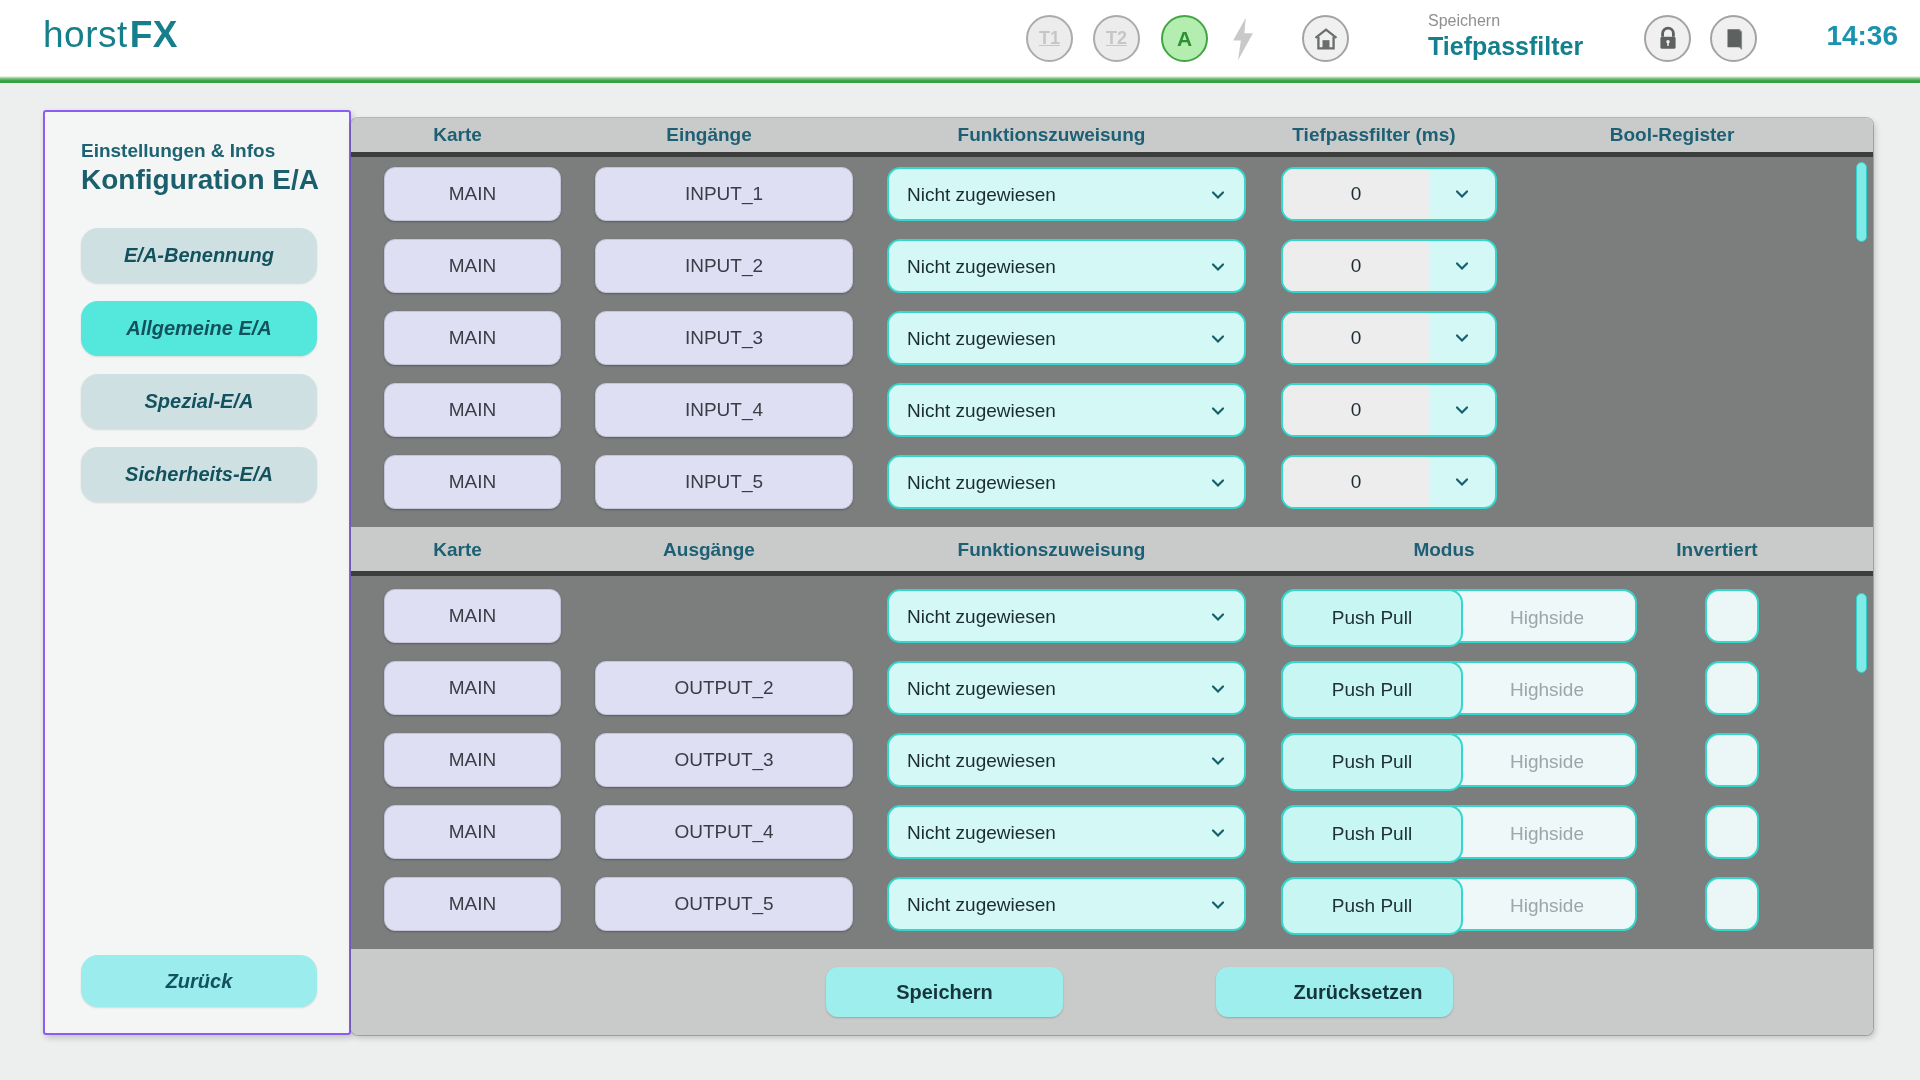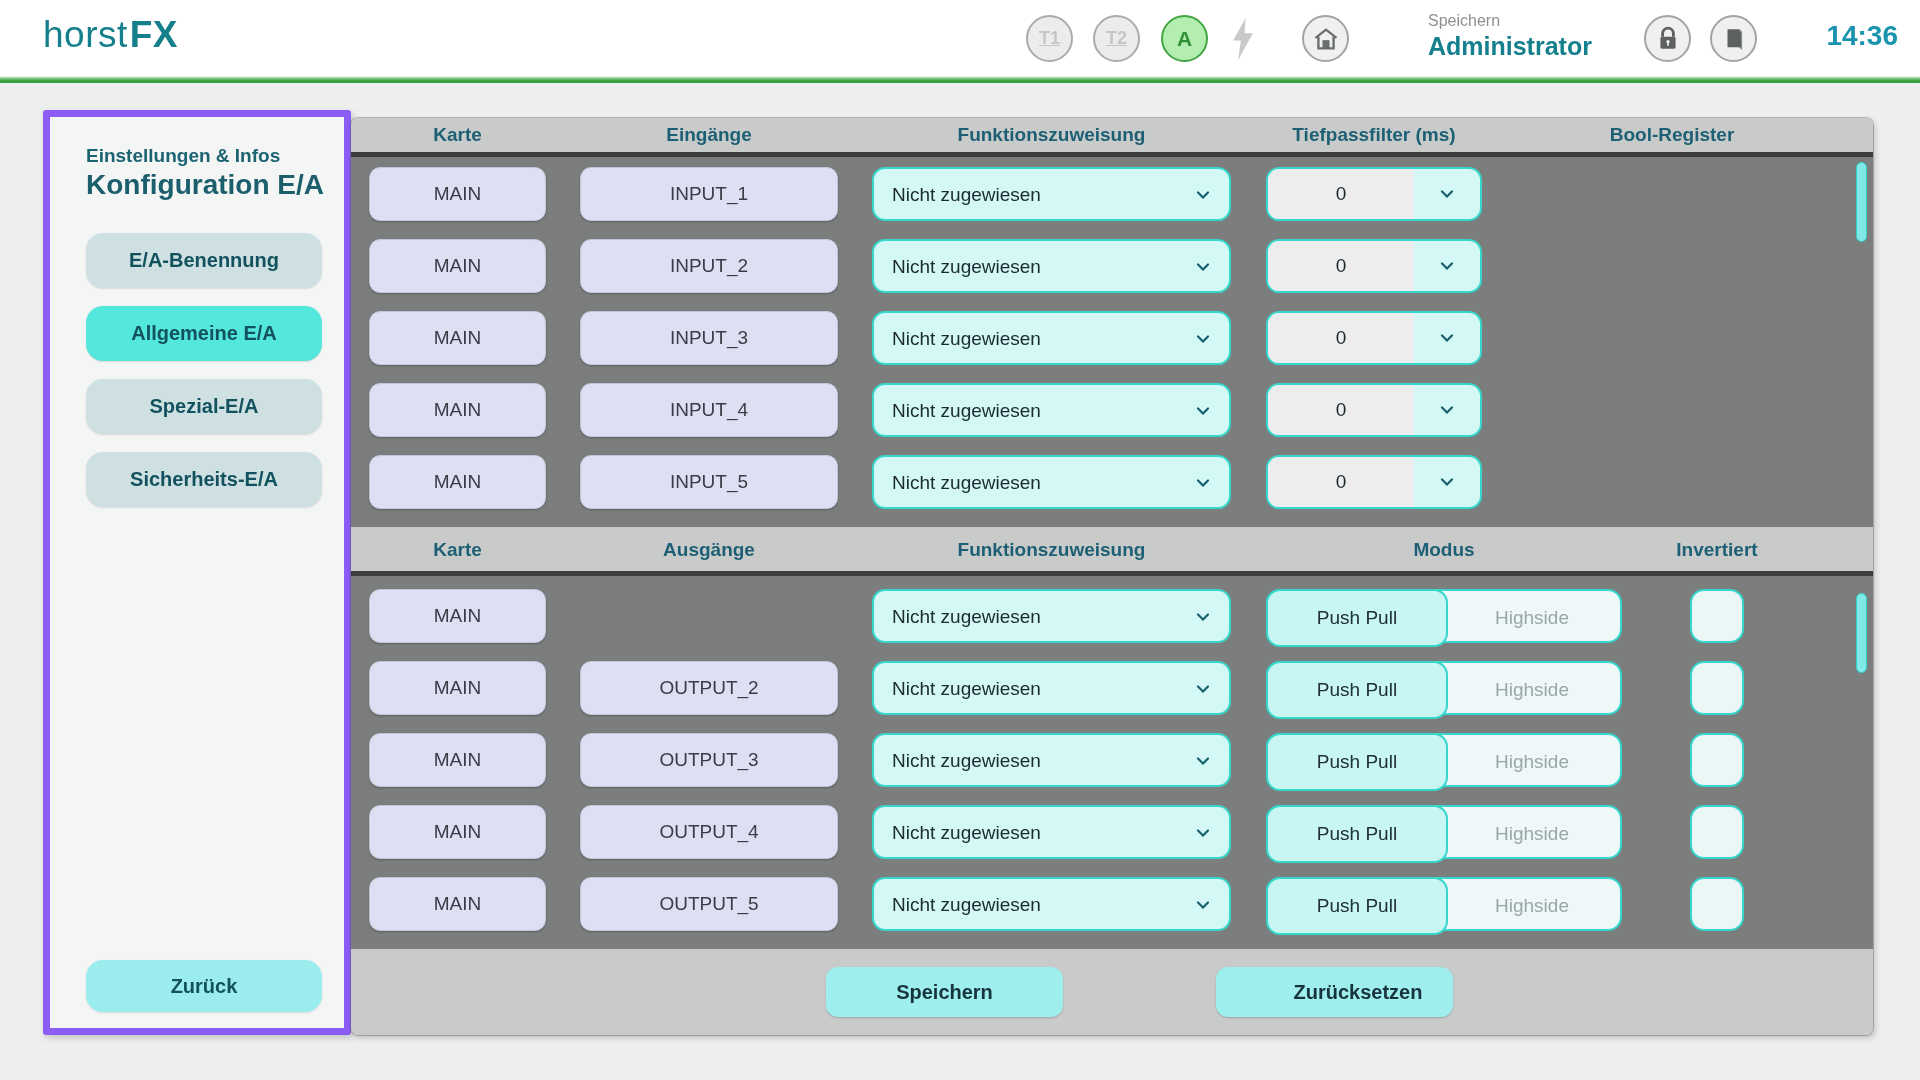--- a/index.html
+++ b/index.html
@@ -20,49 +20,49 @@
   .badge-on  { background:#b3eeb0; border:2.5px solid #43a443; color:#2f8f34; font-weight:700; font-size:21px; }
   .icon-circle { background:#f0f0f0; border:2px solid #a3a3a3; }
 
   .user-block { position:absolute; left:1428px; top:12px; }
   .user-label { font-size:16px; color:#8f8f8f; }
   .user-name { font-size:25px; font-weight:700; color:#15808d; margin-top:2px; }
   .clock { position:absolute; right:22px; top:20px; font-size:28px; font-weight:600; color:#1a93ae; }
 
   
   .sidebar { position:absolute; left:43px; top:110px; width:308px; height:925px;
-             background:#f4f5f5; border:7px solid #8b5cf6; border-radius:3px;
+             background:#f4f5f5; border:2px solid #8b5cf6; border-radius:3px;
              box-shadow:2px 3px 6px rgba(0,0,0,0.18); }
   .sb-section { position:absolute; left:36px; top:28px; font-size:19px; font-weight:600; color:#1d6472; }
   .sb-title   { position:absolute; left:36px; top:52px; font-size:28px; font-weight:700; color:#1b5f6d; }
   .sb-btn { position:absolute; left:36px; width:236px; height:55px; border-radius:17px;
             display:flex; align-items:center; justify-content:center;
             font-size:20px; font-weight:600; color:#12525e; cursor:pointer;
-            background:#cfe0e2; box-shadow:0 1px 2px rgba(0,0,0,0.12); }
+            background:#cfe0e2; box-shadow:0 1px 2px rgba(0,0,0,0.12);font-style:italic; }
   .sb-btn.active { background:#54e7db; }
   .sb-btn.back   { background:#9becec; }
 
   
   .main { position:absolute; left:351px; top:118px; width:1522px; height:917px;
           box-shadow:2px 3px 6px rgba(0,0,0,0.2), 0 0 0 1px rgba(90,90,90,0.35); border-radius:7px; }
   .thead { position:absolute; left:0; width:1522px; background:#c9cbca; }
   .thead1 { top:0; height:34px; border-radius:7px 7px 0 0; }
   .thead2 { top:409px; height:44px; }
   .sep { position:absolute; left:0; width:1522px; height:5px; background:#3c3e3d; }
   .sep1 { top:34px; } .sep2 { top:453px; }
   .tbody { position:absolute; left:0; width:1522px; background:#7c7e7d; }
   .tbody1 { top:39px; height:370px; }
   .tbody2 { top:458px; height:373px; }
   .mfooter { position:absolute; left:0; top:831px; width:1522px; height:86px;
              background:#c9cbca; border-radius:0 0 7px 7px; }
 
   .hcell { position:absolute; bottom:6px; text-align:center; font-size:19px; font-weight:700; color:#1d5f74; }
   .thead2 .hcell { bottom:10px; }
 
-  .row { position:absolute; left:0; width:1522px; height:66px; }
+  .row { position:absolute; left:15px; width:1522px; height:66px; }
   .c1 { position:absolute; left:18px;  width:177px; height:54px; }
   .c2 { position:absolute; left:229px; width:258px; height:54px; }
   .c3 { position:absolute; left:521px; width:359px; height:54px; }
   .t1c4 { position:absolute; left:915px; width:216px; height:54px; }
   .t1c5h { left:1131px; width:380px; }
   .t2c4 { position:absolute; left:915px; width:356px; height:54px; }
   .t2c5 { position:absolute; left:1271px; width:190px; height:54px;
           display:flex; align-items:center; justify-content:center; }
   .h1 { left:18px; width:177px; } .h2 { left:229px; width:258px; } .h3 { left:521px; width:359px; }
   .h4a { left:915px; width:216px; } .h4b { left:915px; width:356px; } .h5b { left:1271px; width:190px; }
@@ -127,21 +127,21 @@
   <div class="circle icon-circle" style="left:1302px;">
     <svg width="28" height="28" viewBox="0 0 24 24">
       <path d="M3 11 L12 4 L21 11" fill="none" stroke="#6a6e6d" stroke-width="2"></path>
       <path d="M5.5 10 V20 H18.5 V10" fill="none" stroke="#6a6e6d" stroke-width="2"></path>
       <rect x="9" y="13" width="6" height="7" fill="#6a6e6d"></rect>
     </svg>
   </div>
 
   <div class="user-block">
     <div class="user-label">Speichern</div>
-    <div class="user-name">Administrator</div>
+    <div class="user-name">Tiefpassfilter</div>
   </div>
 
   <div class="circle icon-circle" style="left:1644px;">
     <svg width="26" height="26" viewBox="0 0 24 24">
       <path d="M7 10 V7 a5 5 0 0 1 10 0 V10" fill="none" stroke="#5d6160" stroke-width="2.6"></path>
       <rect x="5" y="10" width="14" height="11" rx="1.5" fill="#5d6160"></rect>
       <circle cx="12" cy="14.5" r="1.6" fill="#f0f0f0"></circle>
       <rect x="11.3" y="15" width="1.4" height="3.4" fill="#f0f0f0"></rect>
     </svg>
   </div>

